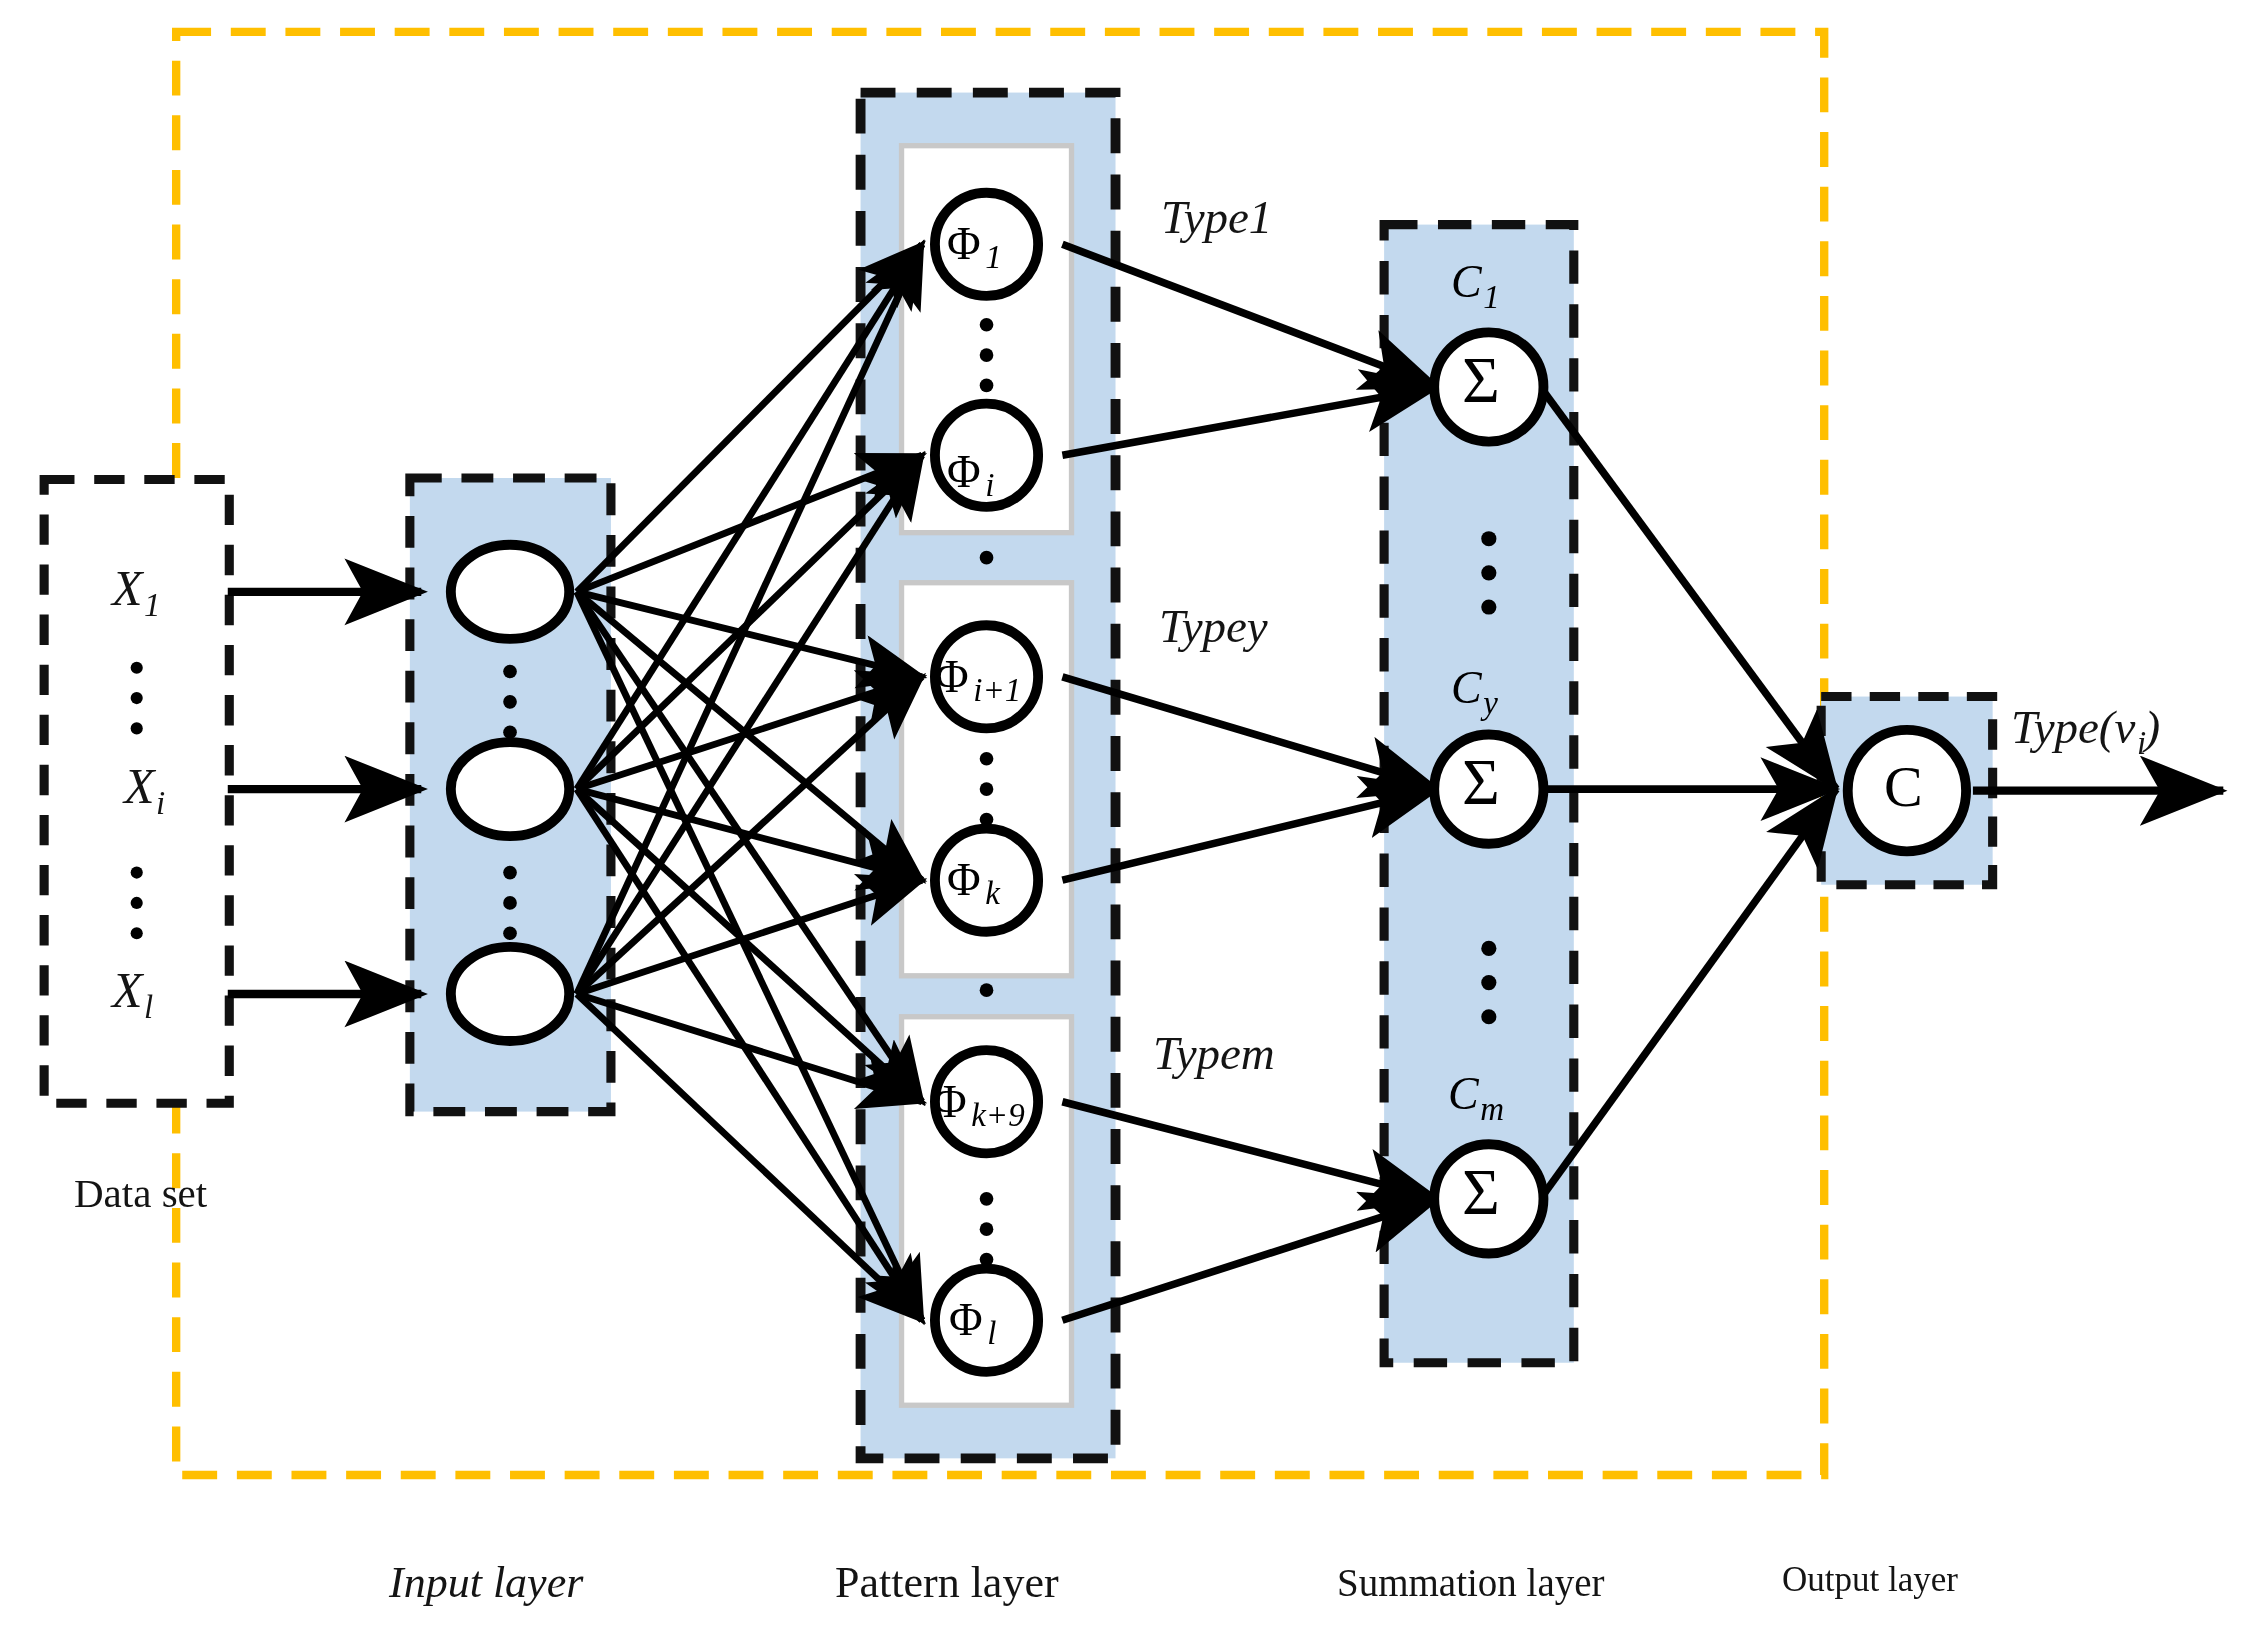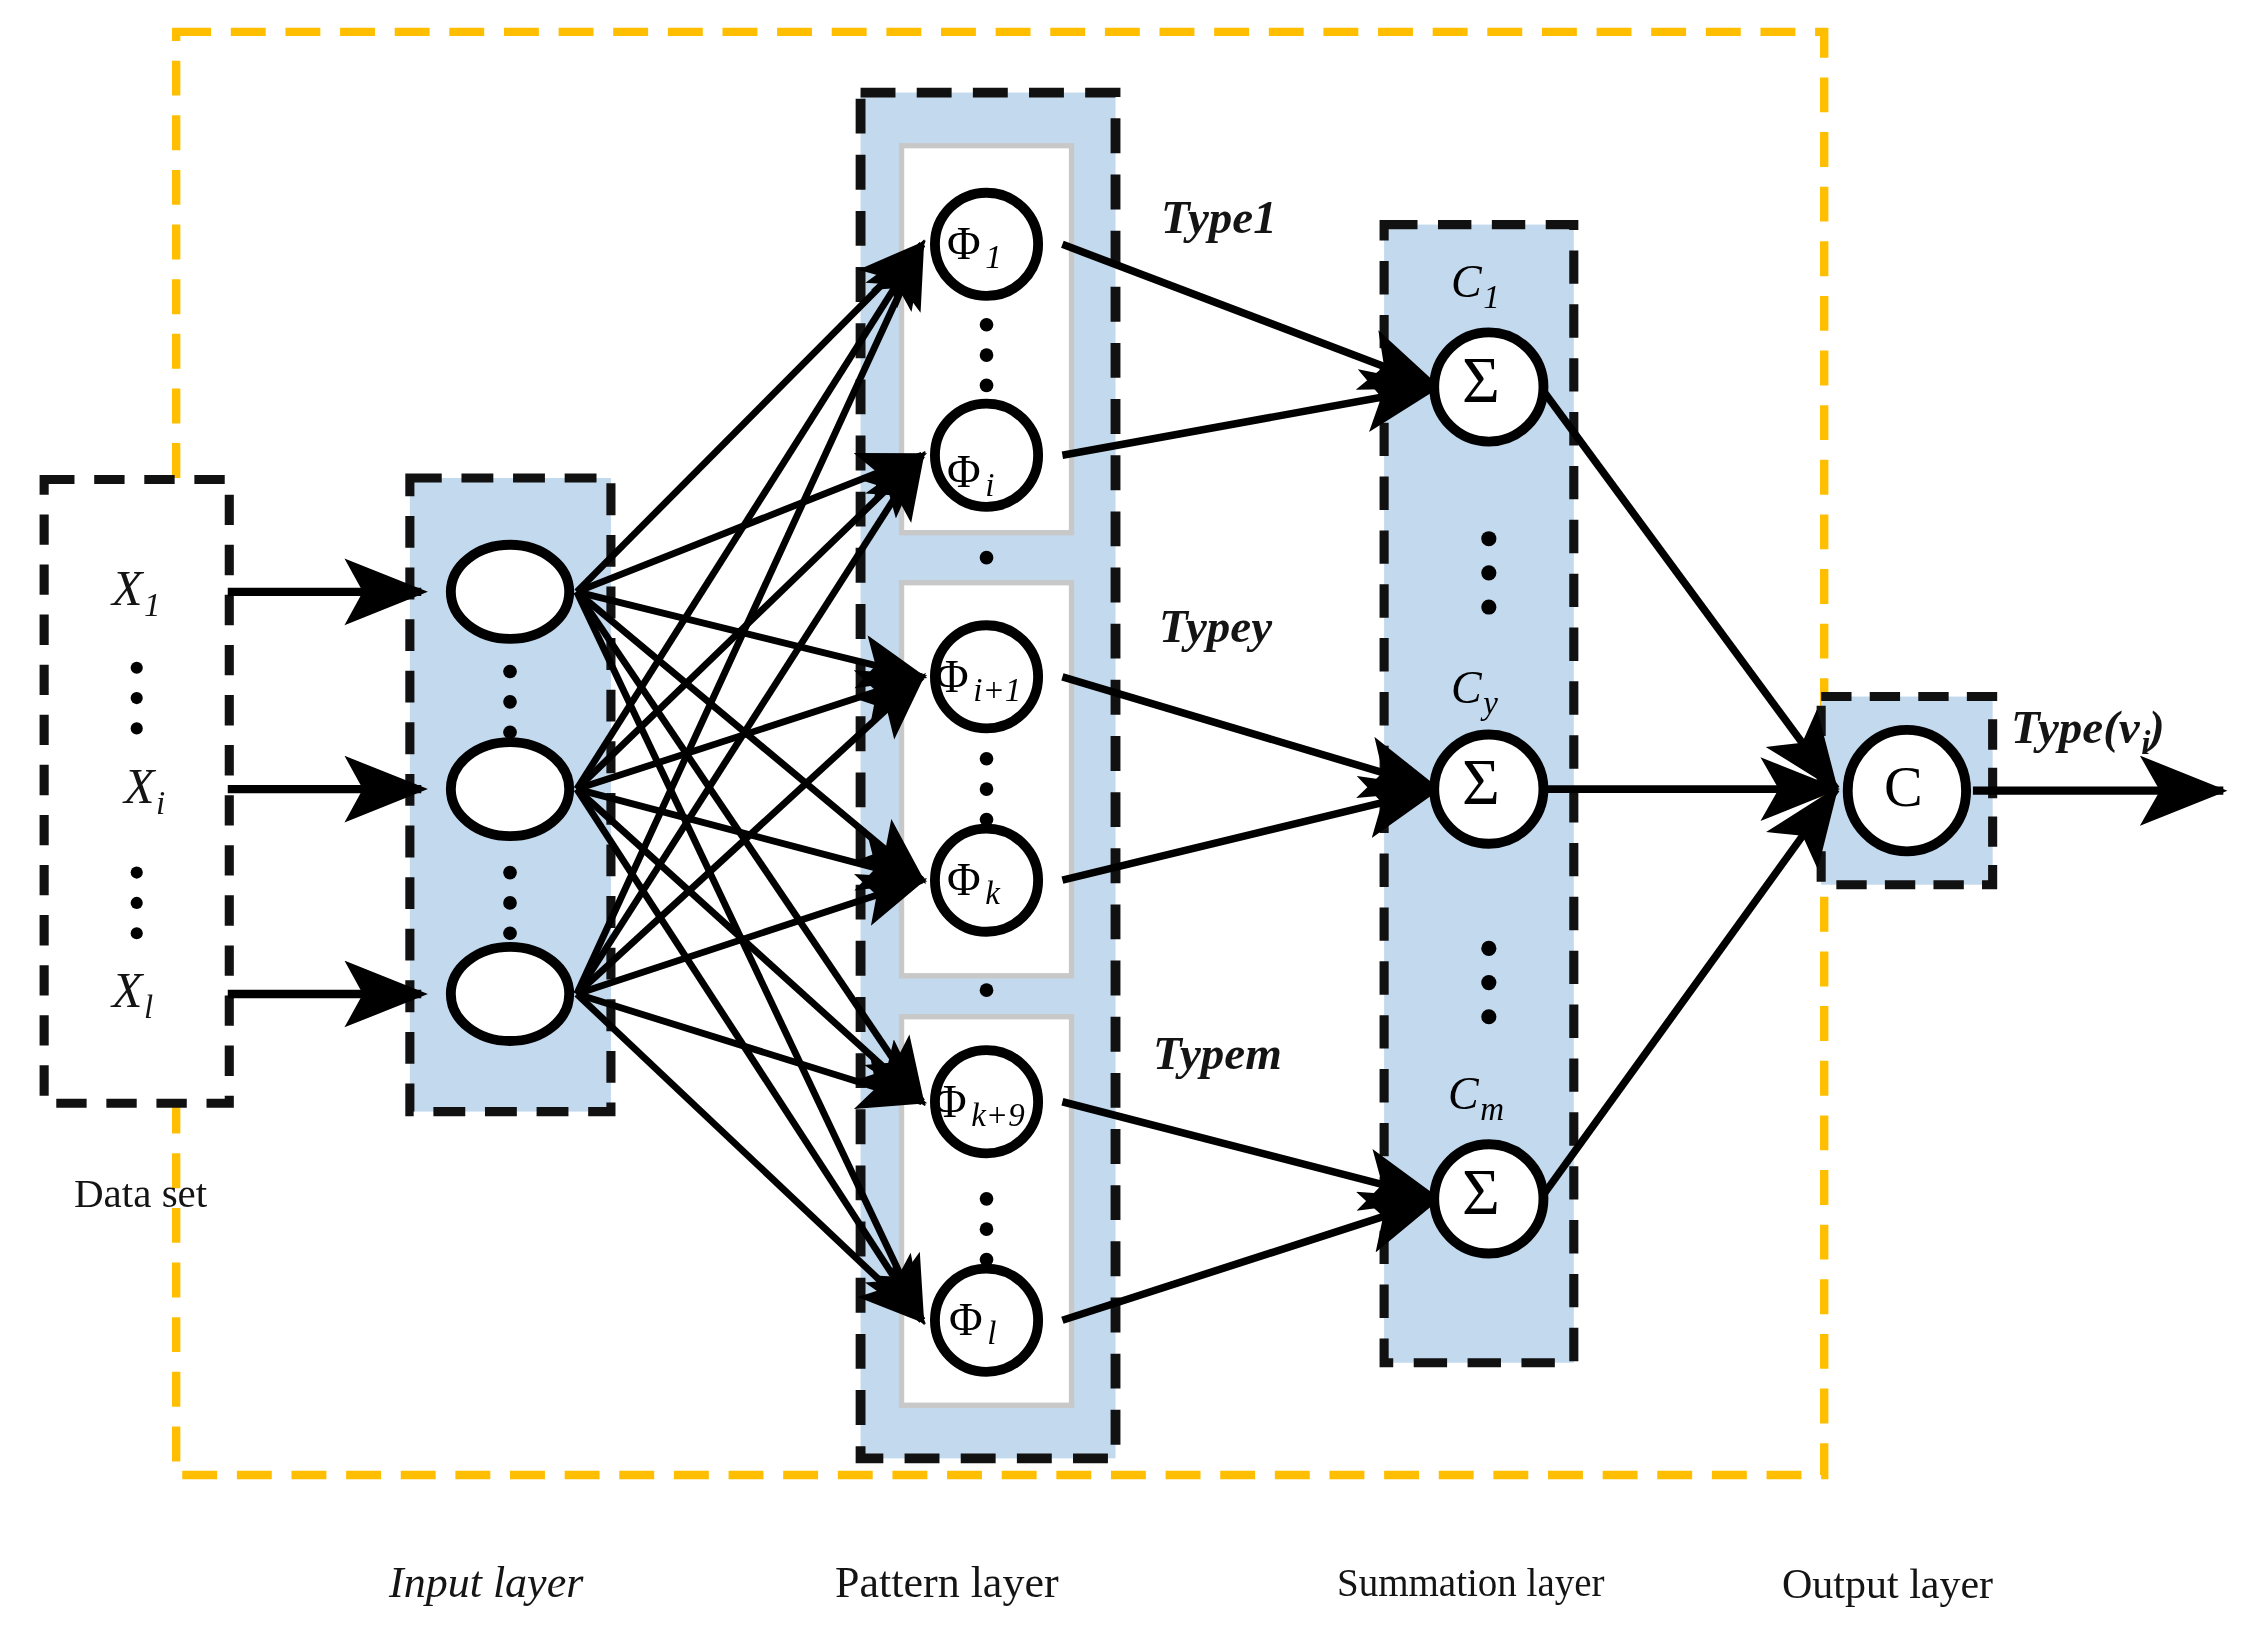--- a/index.html
+++ b/index.html
@@ -1,21 +1,21 @@
 <!DOCTYPE html>
 <html style="font-size:12px"><head>
 <meta charset="utf-8">
 <style>
   html,body{margin:0;padding:0;background:#ffffff;}
   body{width:2250px;height:1645px;font-family:"Liberation Serif",serif;}
   #stage{position:relative;width:2250px;height:1645px;overflow:hidden;background:#fff;}
   svg#diagram{position:absolute;left:0;top:0;width:2250px;height:1645px;}
   .lbl{position:absolute;white-space:nowrap;color:#141414;font-family:"Liberation Serif",serif;}
   .layername{font-size:44px;letter-spacing:0px;}
-  .typelbl{font-size:47px;font-style:italic;font-weight:bold;}
+  .typelbl{font-size:47px;font-style:italic;}
   .varlbl{font-size:50px;font-style:italic;}
   .sub{font-size:33px;font-style:italic;vertical-align:baseline;position:relative;top:10.6px;left:1.5px;}
   .nodetxt{position:absolute;font-size:46px;color:#000;white-space:nowrap;font-family:"Liberation Serif",serif;}
   .phi{font-style:normal;}
   .phisub{font-size:33px;font-style:italic;position:relative;top:9px;left:4.6px;}
   .sigma{font-size:65px;font-style:normal;}
   .cglyph{font-size:58px;font-style:normal;}
 </style>
 </head>
 <body>
@@ -213,16 +213,16 @@
 
   <div class="nodetxt cglyph" style="left:1884px;top:753px;">C</div>
 
   <div class="lbl typelbl" style="left:2011px;top:700px;">
     <span>Type(v</span><span class="sub">i</span><span>)</span>
   </div>
 
   <div class="lbl layername" style="left:389px;top:1557px;font-style:italic;">Input layer</div>
   <div class="lbl layername" style="left:835px;top:1557px;">Pattern layer</div>
   <div class="lbl layername" style="left:1337px;top:1560px;font-size:39px;">Summation  layer</div>
-  <div class="lbl layername" style="left:1782px;top:1560px;font-size:42px;">Output layer</div>
+  <div class="lbl layername" style="left:1782px;top:1560px;font-size:35px;">Output layer</div>
 
 </div>
 
 
 </body></html>

